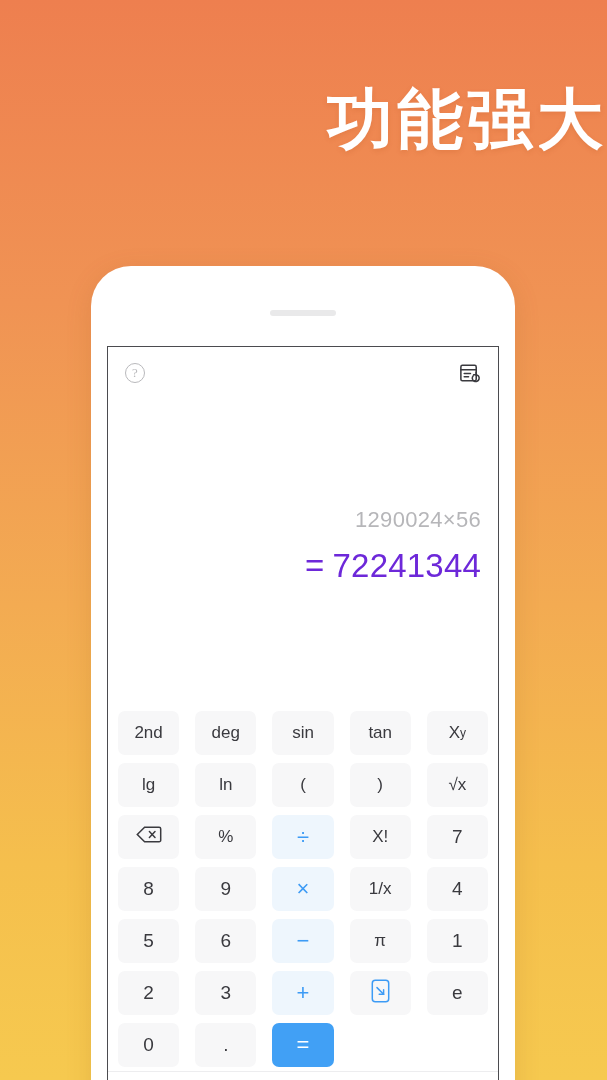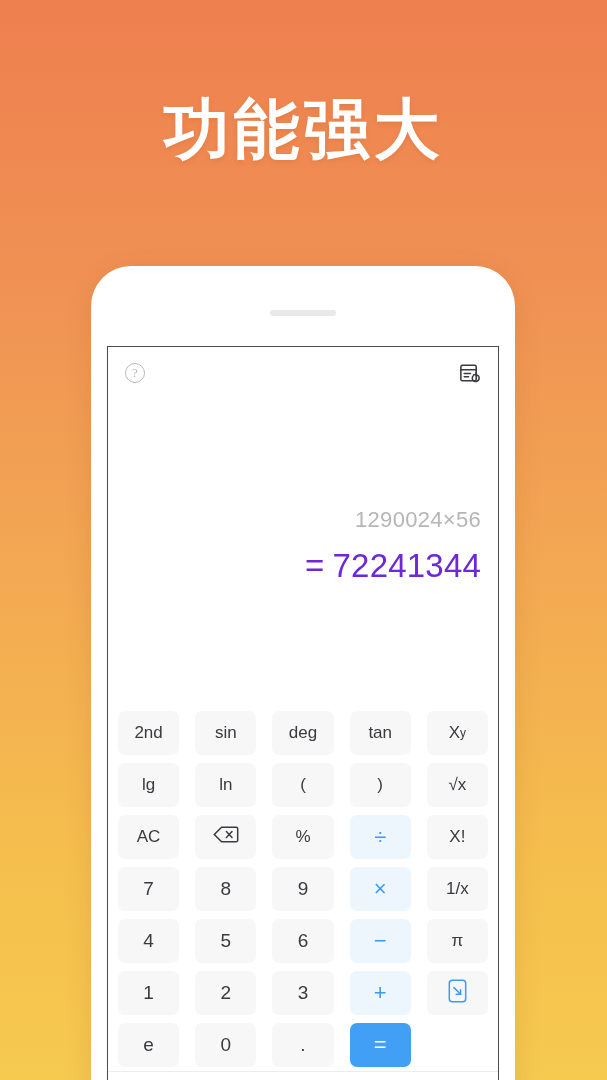--- a/index.html
+++ b/index.html
@@ -12,24 +12,24 @@
 
   body {
     font-family: "Liberation Sans", "DejaVu Sans", sans-serif;
     background: linear-gradient(180deg, #ee7f4f 0%, #f09354 28%, #f3ab52 56%, #f5bf4d 80%, #f6c94f 100%);
     position: relative;
   }
 
   
   .headline {
     position: absolute;
-    top: 94px;
+    top: 84px;
     left: 0;
     width: 607px;
-    text-align: center;
+    text-align: right;
     color: #ffffff;
     font-size: 66px;
     font-weight: bold;
     letter-spacing: 4px;
     line-height: 1.1;
     text-shadow: 0 2px 5px rgba(180,80,30,0.18);
     font-family: "DejaVu Sans", "Liberation Sans", sans-serif;
   }
 
   
@@ -202,35 +202,34 @@
     <div class="display">
       <div class="expression">1290024×56</div>
       <div class="result">
         <span class="eq">=</span><span>72241344</span>
       </div>
     </div>
 
     <div class="keypad">
 
       <div class="key sci">2nd</div>
+      <div class="key sci">deg</div>
       <div class="key sci">sin</div>
-      <div class="key sci">deg</div>
       <div class="key sci">tan</div>
 
       <div class="key sci">
         <span>X</span>
           <span class="sup">y</span>
       </div>
       <div class="key sci">lg</div>
       <div class="key sci">ln</div>
       <div class="key sci">(</div>
       <div class="key sci">)</div>
 
       <div class="key sci radsym">√x</div>
-      <div class="key sci">AC</div>
       <div class="key sci">
         <span>
           <svg width="26" height="19" viewBox="0 0 26 19" fill="none" stroke="#3a3a3f" stroke-width="1.5" stroke-linecap="round">
             <path d="M8.6 2.2h14.5a1.6 1.6 0 0 1 1.6 1.6v11.4a1.6 1.6 0 0 1-1.6 1.6H8.6L1.3 9.5z"></path>
             <line x1="13.4" y1="6.6" x2="19" y2="12.4"></line>
             <line x1="19" y1="6.6" x2="13.4" y2="12.4"></line>
           </svg>
         </span>
       </div>
       <div class="key sci">%</div>

